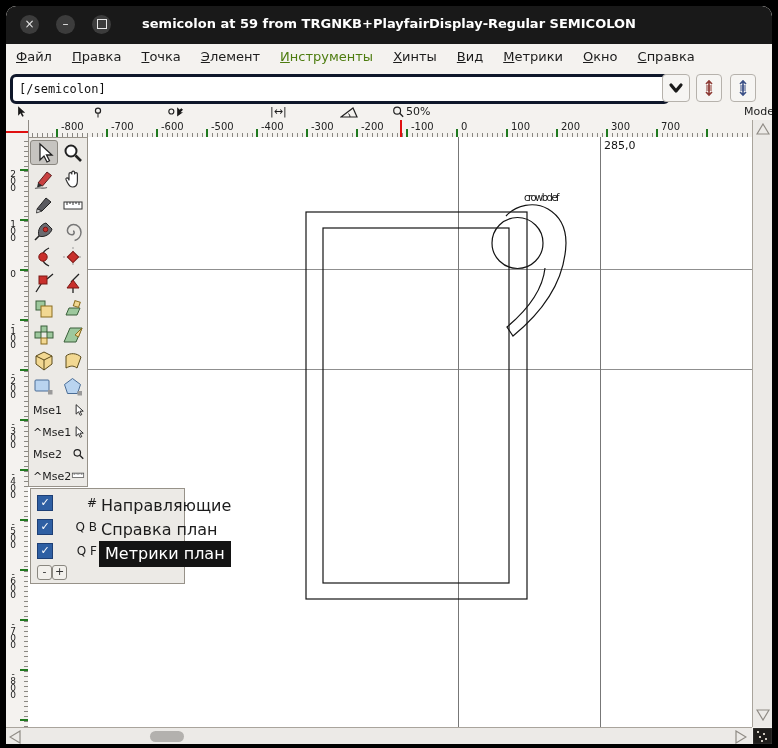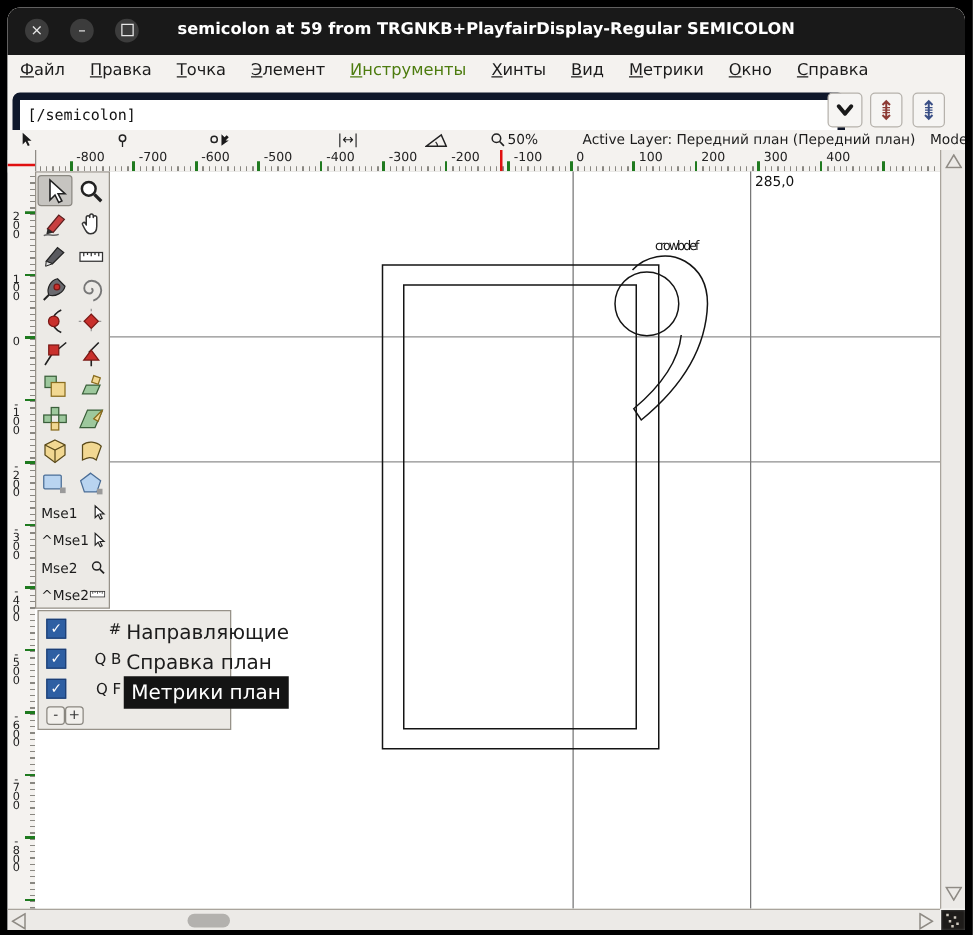--- a/index.html
+++ b/index.html
@@ -14,21 +14,21 @@
           text-align:center;line-height:18px;font-size:12px;cursor:default;}
   .winbtn .sq{display:inline-block;width:8px;height:8px;border:1.4px solid #e8e8e8;margin-top:4px;}
   .title-text{left:0;top:10px;width:766px;text-align:center;color:#fff;font-weight:bold;font-size:13px;}
   
   .menubar{left:0;top:38px;width:766px;height:26px;background:#f4f2ef;}
   .menu-item{display:inline-block;padding:5px 10px 0 10px;font-size:13px;color:#1c1c1c;}
   .menu-item::first-letter{text-decoration:underline;}
   .menu-item.disabled{color:#4d7c0f;}
   
   .entryrow{left:0;top:64px;width:766px;height:34px;background:#f4f2ef;}
-  .wordlist-input{left:4px;top:4px;width:642px;height:24px;border:6px solid #0f172a;border-radius:6px;
+  .wordlist-input{left:4px;top:4px;width:642px;height:24px;border:3px solid #0f172a;border-radius:6px;
        background:#fff;font-family:"DejaVu Sans Mono","Liberation Mono",monospace;font-size:12px;
        padding:0 6px;color:#111;}
   .ebtn{top:4px;height:26px;background:#f6f5f3;border:1px solid #b6b2ac;border-radius:4px;
         display:flex;align-items:center;justify-content:center;}
   
   .inforow{left:0;top:98px;width:766px;height:16px;background:#f4f2ef;font-size:11px;color:#1c1c1c;}
   .inforow .lbl{top:1px;white-space:nowrap;}
   
   .hruler{left:0;top:114px;width:766px;height:17px;background:#f4f2ef;border-bottom:1px solid #8f8b85;}
   .hr-minor{left:22px;right:0;bottom:0;height:4px;
@@ -140,40 +140,39 @@
             <path d="M10 11 A5 5 0 0 0 8.5 7.5" fill="none" stroke="#222" stroke-width="1"></path>
           </svg>
         </span>
     <span class="abs" style="left:386px;top:1px;">
       <svg width="12" height="13" viewBox="0 0 14 14">
             <circle cx="6" cy="6" r="4" fill="none" stroke="#222" stroke-width="1.4"></circle>
             <path d="M9 9 L13 13" stroke="#222" stroke-width="1.6"></path>
           </svg>
         </span>
     <span class="abs lbl" style="left:400px;">50%</span>
-    <span class="abs lbl" style="left:460px;">Active Layer: Передний план (Передний план)</span>
     <span class="abs lbl" style="left:738px;">Modes</span>
   </div>
 
   <div class="abs hruler">
     <div class="abs hr-minor"></div>
     <div class="abs hr-major"></div>
     <span class="abs hr-lab" style="left:55px;">-800</span>
     <span class="abs hr-lab" style="left:105px;">-700</span>
     <span class="abs hr-lab" style="left:155px;">-600</span>
     <span class="abs hr-lab" style="left:205px;">-500</span>
     <span class="abs hr-lab" style="left:255px;">-400</span>
     <span class="abs hr-lab" style="left:305px;">-300</span>
     <span class="abs hr-lab" style="left:355px;">-200</span>
     <span class="abs hr-lab" style="left:405px;">-100</span>
     <span class="abs hr-lab" style="left:455px;">0</span>
     <span class="abs hr-lab" style="left:505px;">100</span>
     <span class="abs hr-lab" style="left:555px;">200</span>
     <span class="abs hr-lab" style="left:605px;">300</span>
-    <span class="abs hr-lab" style="left:655px;">400</span>
+    <span class="abs hr-lab" style="left:655px;">700</span>
     <span class="abs hr-lab" style="left:713px;margin-top:32px;">500</span>
     <div class="abs redmark-h" style="left:394px;"></div>
   </div>
 
   <div class="abs vruler">
     <div class="abs vr-minor"></div>
     <div class="abs vr-major"></div>
     <span class="abs vr-lab" style="top:51px;">200</span>
     <span class="abs vr-lab" style="top:101px;">100</span>
     <span class="abs vr-lab" style="top:151px;">0</span>

